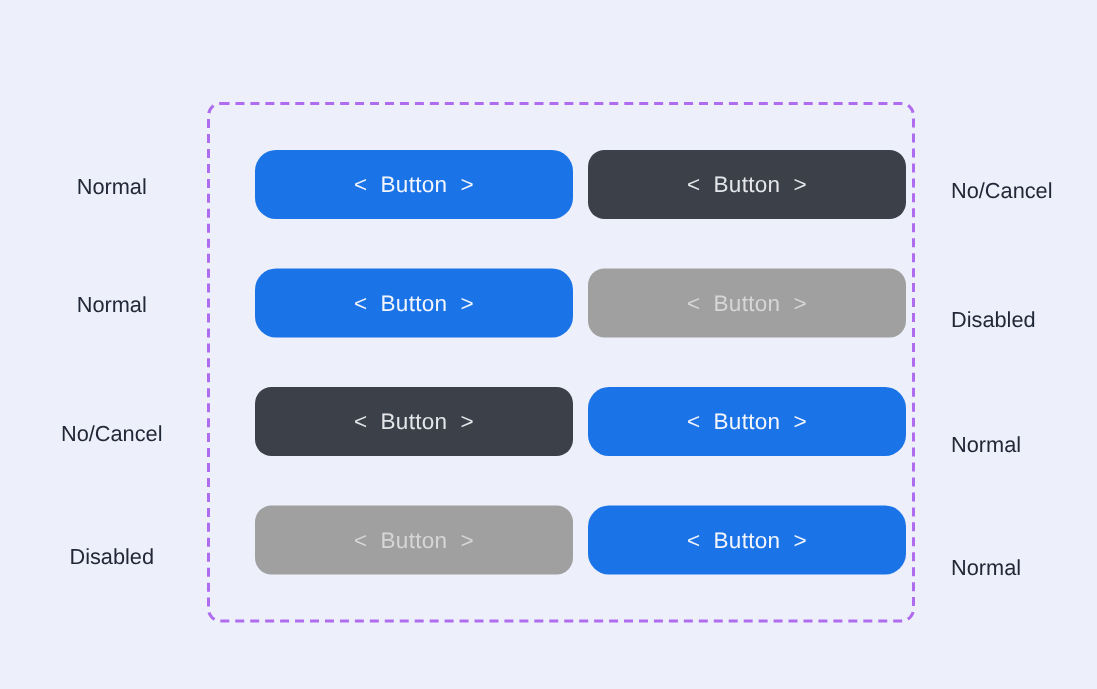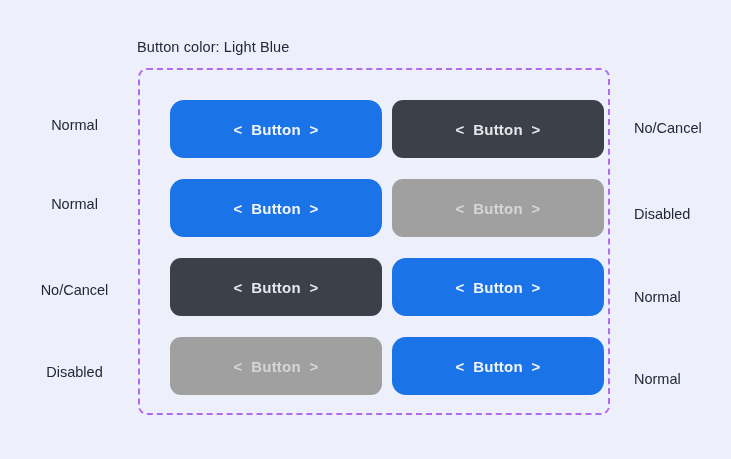--- a/index.html
+++ b/index.html
@@ -57,32 +57,31 @@
   .grid-row {
     position: absolute;
     left: 0;
     width: 731px;
     height: 54px;
   }
 
   .btn {
     position: absolute;
     width: 212px;
-    height: 58px;
+    height: 46px;
     box-sizing: border-box;
     display: flex;
     align-items: center;
     justify-content: center;
     font-size: 15px;
     letter-spacing: 0.2px;
     white-space: pre;
     user-select: none;
     border: none;
     font-family: "Liberation Sans", sans-serif;
-    font-weight: bold;
   }
   .btn.col-left  { left: 158px; }
   .btn.col-right { left: 380px; }
 
   .btn.state-normal {
     background: #1b73e8;
     color: #f2f5fb;
     border-radius: 14px;
   }
   .btn.state-nocancel {
@@ -112,21 +111,20 @@
     font-size: 14.5px;
     color: #232838;
     white-space: nowrap;
   }
 </style>
 </head>
 <body>
 
 <div id="stage">
 
-  <div id="spec-title">Button color: Light Blue</div>
 
   <div id="dashed-frame"></div>
 
   <div id="button-grid">
 
     <div class="grid-row" style="top:100px;">
       <div class="left-col" style="top:17px;">Normal</div>
       <div class="btn col-left state-normal">&lt;  Button  &gt;</div>
       <div class="btn col-right state-nocancel">&lt;  Button  &gt;</div>
       <div class="right-col" style="top:20px;">No/Cancel</div>

